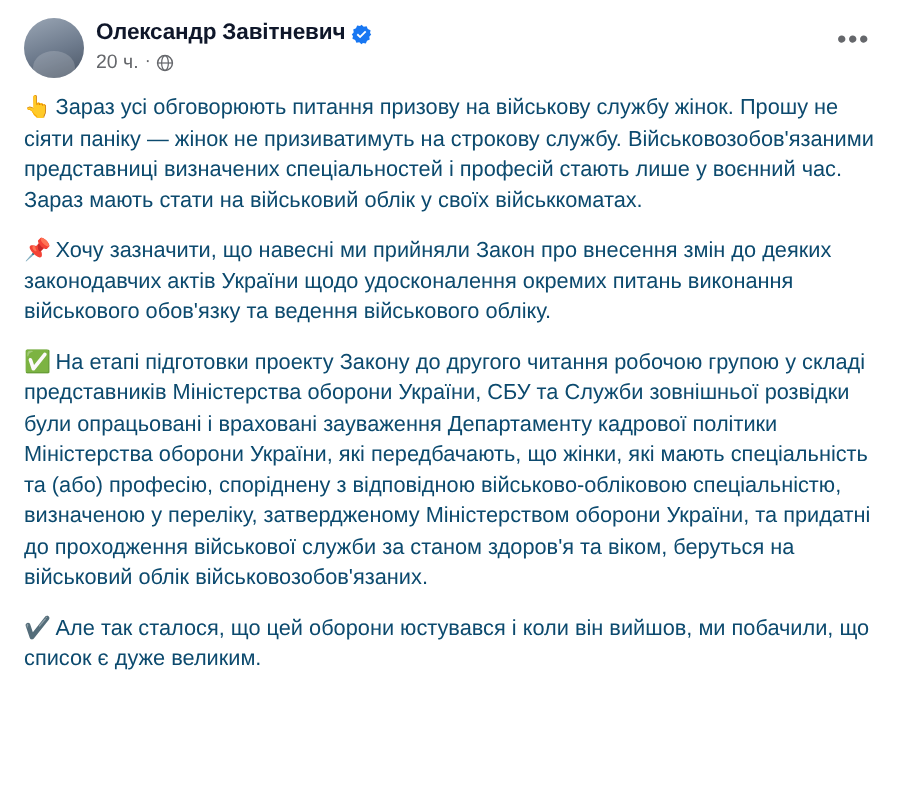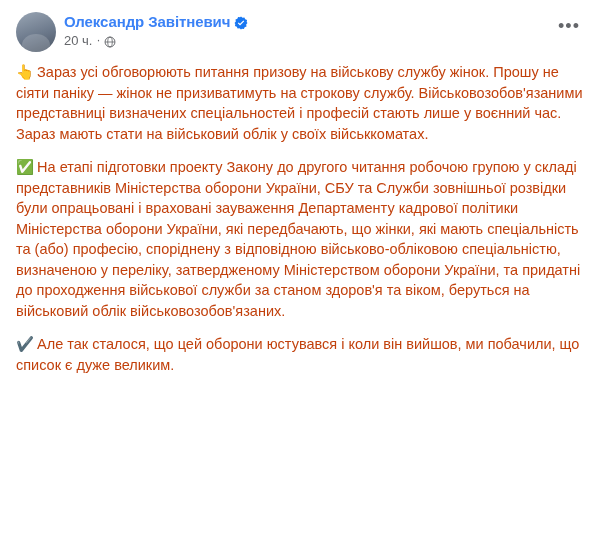--- a/index.html
+++ b/index.html
@@ -53,21 +53,21 @@
   }
   .name-line {
     display: flex;
     align-items: center;
     gap: 4px;
     line-height: 18px;
   }
   .author-name {
     font-size: 15px;
     font-weight: bold;
-    color: #3b82f6;
+    color: #0f172a;
     letter-spacing: -0.1px;
   }
   .verified-badge {
     width: 14px;
     height: 14px;
     flex: 0 0 14px;
     display: inline-block;
     position: relative;
     top: 1px;
   }
@@ -101,21 +101,21 @@
     color: #65676b;
     font-size: 18px;
     letter-spacing: 1px;
     flex: 0 0 32px;
     margin-top: -2px;
   }
   .post-body {
     margin-top: 6px;
     font-size: 14.5px;
     line-height: 20.5px;
-    color: #c2410c;
+    color: #0c4a6e;
   }
   .para {
     margin: 0 0 13px 0;
     white-space: normal;
   }
   .para:last-child {
     margin-bottom: 0;
   }
   .emoji {
     display: inline-block;
@@ -154,18 +154,19 @@
           </svg>
         </span>
       </div>
     </div>
 
     <div class="more-btn">•••</div>
   </div>
 
   <div class="post-body">
     <p class="para"><span class="emoji">👆</span><span>Зараз усі обговорюють питання призову на військову службу жінок. Прошу не сіяти паніку — жінок не призиватимуть на строкову службу. Військовозобов'язаними представниці визначених спеціальностей і професій стають лише у воєнний час. Зараз мають стати на військовий облік у своїх військкоматах.</span></p>
+    <p class="para"><span class="emoji">📌</span><span>Хочу зазначити, що навесні ми прийняли Закон про внесення змін до деяких законодавчих актів України щодо удосконалення окремих питань виконання військового обов'язку та ведення військового обліку.</span></p>
     <p class="para"><span class="emoji">✅</span><span>На етапі підготовки проекту Закону до другого читання робочою групою у складі представників Міністерства оборони України, СБУ та Служби зовнішньої розвідки були опрацьовані і враховані зауваження Департаменту кадрової політики Міністерства оборони України, які передбачають, що жінки, які мають спеціальність та (або) професію, споріднену з відповідною військово-обліковою спеціальністю, визначеною у переліку, затвердженому Міністерством оборони України, та придатні до проходження військової служби за станом здоров'я та віком, беруться на військовий облік військовозобов'язаних.</span></p>
     <p class="para"><span class="emoji">✔️</span><span>Але так сталося, що цей оборони юстувався і коли він вийшов, ми побачили, що список є дуже великим.</span></p>
 
   </div>
 
 </div>
 
 </body></html>

